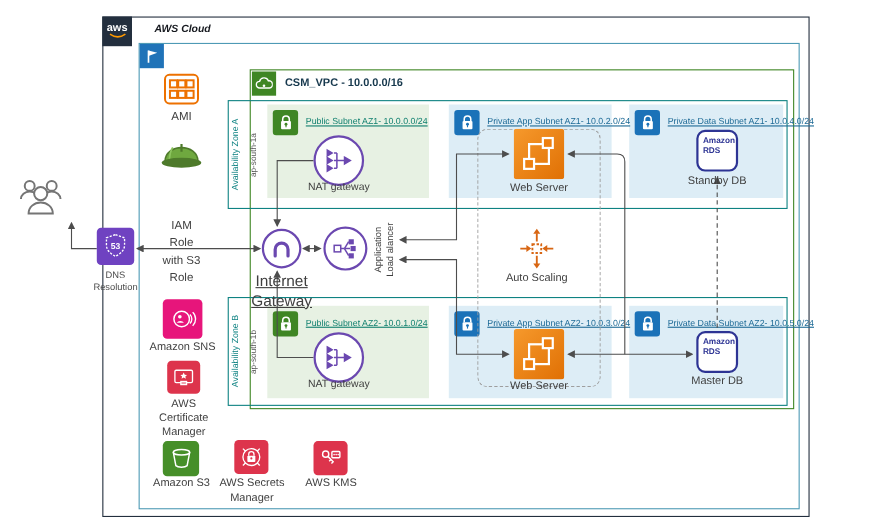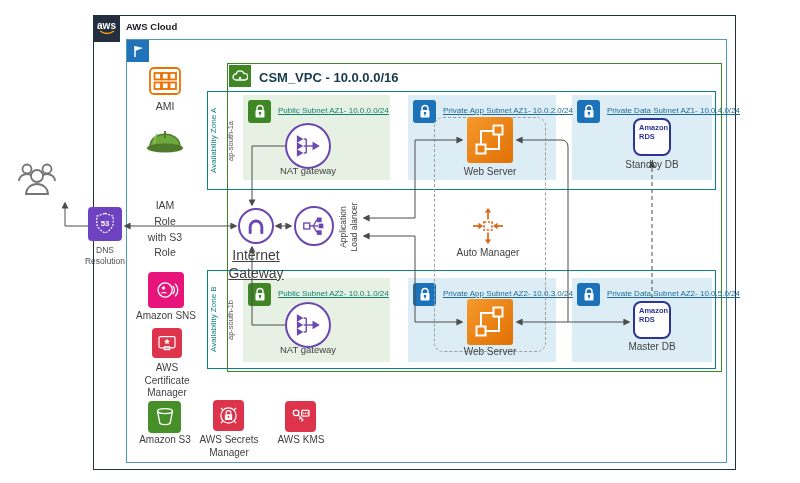--- a/index.html
+++ b/index.html
@@ -22,38 +22,38 @@
 
 <div id="stage">
 
   <div class="abs" style="left:93px;top:15px;width:643px;height:455px;border:1.5px solid #232f3e;box-sizing:border-box;"></div>
   <div class="abs" style="left:93px;top:15px;width:27px;height:27px;background:#232f3e;z-index:6;display:flex;flex-direction:column;align-items:center;justify-content:center;">
     <span style="color:#fff;font-size:10px;font-weight:bold;line-height:9px;">aws</span>
     <svg width="16" height="6" viewBox="0 0 16 6">
         <path d="M1,1 Q8,6 15,1" stroke="#ff9900" stroke-width="1.4" fill="none"></path>
       </svg>
   </div>
-  <div class="lbl" style="left:126px;top:21px;width:80px;text-align:left;font-size:9.5px;font-weight:bold;color:#16191f;">AWS Cloud</div>
+  <div class="lbl" style="left:126px;top:21px;width:80px;text-align:center;font-size:9.5px;font-weight:bold;color:#16191f;font-style:italic;">AWS Cloud</div>
 
   <div class="abs" style="left:126px;top:39px;width:601px;height:424px;border:1px solid #4e9ab5;box-sizing:border-box;"></div>
   <div class="abs" style="left:127px;top:40px;width:22px;height:22px;background:#2073b8;z-index:6;display:flex;align-items:center;justify-content:center;">
     <svg width="16" height="16" viewBox="0 0 16 16">
         <line x1="5" y1="3" x2="5" y2="14" stroke="#fff" stroke-width="1.5"></line>
         <path d="M5,3 L13,5 L5,8 Z" fill="#fff"></path>
       </svg>
   </div>
 
   <div class="abs" style="left:227px;top:63px;width:495px;height:309px;border:1px solid #3f8624;box-sizing:border-box;"></div>
   <div class="abs" style="left:229px;top:65px;width:22px;height:22px;background:#3f8624;z-index:6;display:flex;align-items:center;justify-content:center;">
     <svg width="16" height="12" viewBox="0 0 16 12">
         <path d="M4,10 a3,3 0 0 1 0-6 a4.2,4.2 0 0 1 8,-0.5 a3.2,3.2 0 0 1 1,6.5 z" fill="none" stroke="#fff" stroke-width="1.3"></path>
         <circle cx="8" cy="8" r="1.2" fill="#fff"></circle>
       </svg>
   </div>
-  <div class="lbl" style="left:259px;top:70px;width:200px;text-align:left;font-size:13px;font-weight:bold;color:#17394e;">CSM_VPC - 10.0.0.0/16</div>
+  <div class="lbl" style="left:259px;top:70px;width:200px;text-align:left;font-size:10px;font-weight:bold;color:#17394e;">CSM_VPC - 10.0.0.0/16</div>
 
   <div class="abs" style="left:207px;top:91px;width:509px;height:99px;border:1px solid #0e8282;box-sizing:border-box;"></div>
   <div class="vlabel" style="left:209px;top:93px;height:95px;width:11px;font-size:8px;color:#0e8282;">Availability Zone A</div>
   <div class="vlabel" style="left:226px;top:93px;height:95px;width:10px;font-size:7.5px;color:#555;">ap-south-1a</div>
 
   <div class="abs" style="left:207px;top:270px;width:509px;height:99px;border:1px solid #0e8282;box-sizing:border-box;"></div>
   <div class="vlabel" style="left:209px;top:272px;height:95px;width:11px;font-size:8px;color:#0e8282;">Availability Zone B</div>
   <div class="vlabel" style="left:226px;top:272px;height:95px;width:10px;font-size:7.5px;color:#555;">ap-south-1b</div>
 
   <div class="subnet" style="left:243px;top:95px;width:147px;height:85px;background:#e7f1e3;"></div>
@@ -223,21 +223,21 @@
           <line x1="35" y1="20" x2="29" y2="20"></line>
       </g>
       <g fill="#d86613">
         <polygon points="16.8,6.5 20,2 23.2,6.5"></polygon>
           <polygon points="16.8,33.5 20,38 23.2,33.5"></polygon>
         <polygon points="10.5,16.8 15,20 10.5,23.2"></polygon>
           <polygon points="29.5,16.8 25,20 29.5,23.2"></polygon>
       </g>
     </svg>
   </div>
-  <div class="lbl" style="left:448px;top:247px;width:80px;font-size:10px;">Auto Manager</div>
+  <div class="lbl" style="left:448px;top:247px;width:80px;font-size:10px;">Auto Scaling</div>
 
   <div class="abs" style="left:434px;top:117px;width:112px;height:235px;border:1px dashed #9e9e9e;border-radius:9px;box-sizing:border-box;z-index:4;"></div>
 
   <div class="node" style="left:148px;top:64px;">
     <svg width="34" height="34" viewBox="0 0 34 34">
       <g stroke="#ed7100" fill="none" stroke-width="1.8">
         <rect x="2" y="4" width="30" height="26" rx="4"></rect>
         <rect x="6.5" y="9" width="6.5" height="6.5"></rect>
           <rect x="14" y="9" width="6.5" height="6.5"></rect>
           <rect x="21.5" y="9" width="6.5" height="6.5"></rect>

